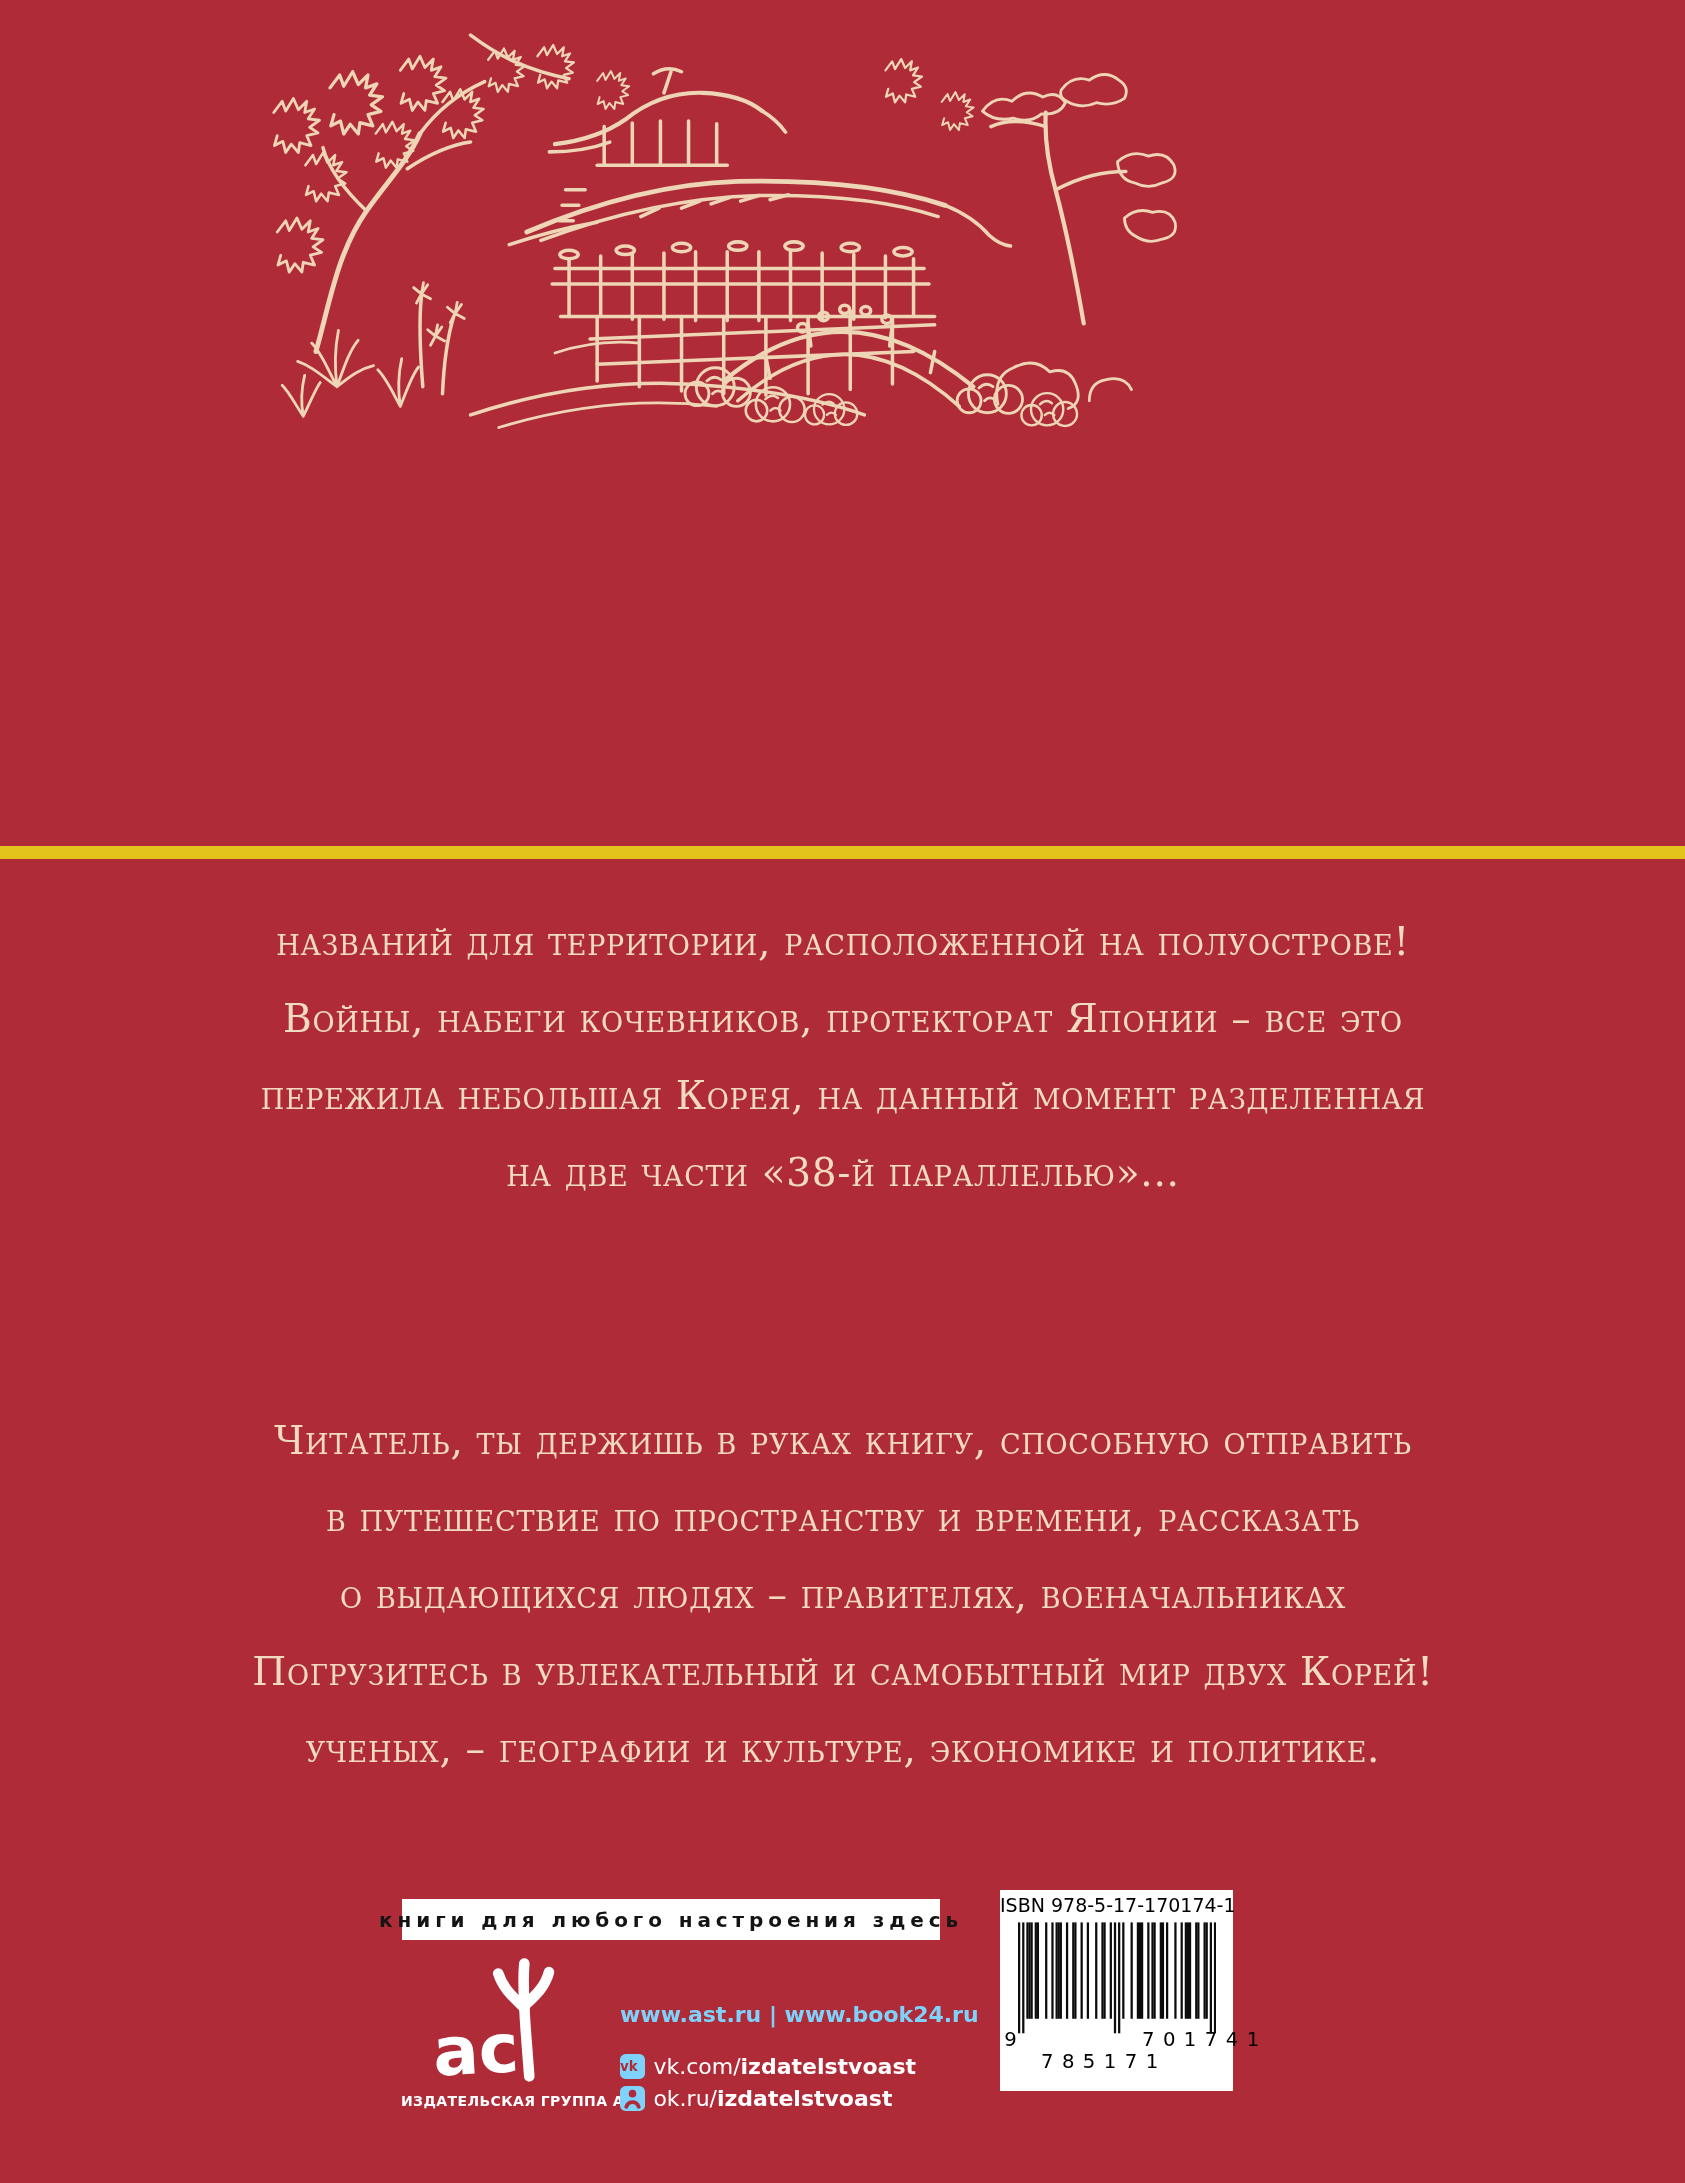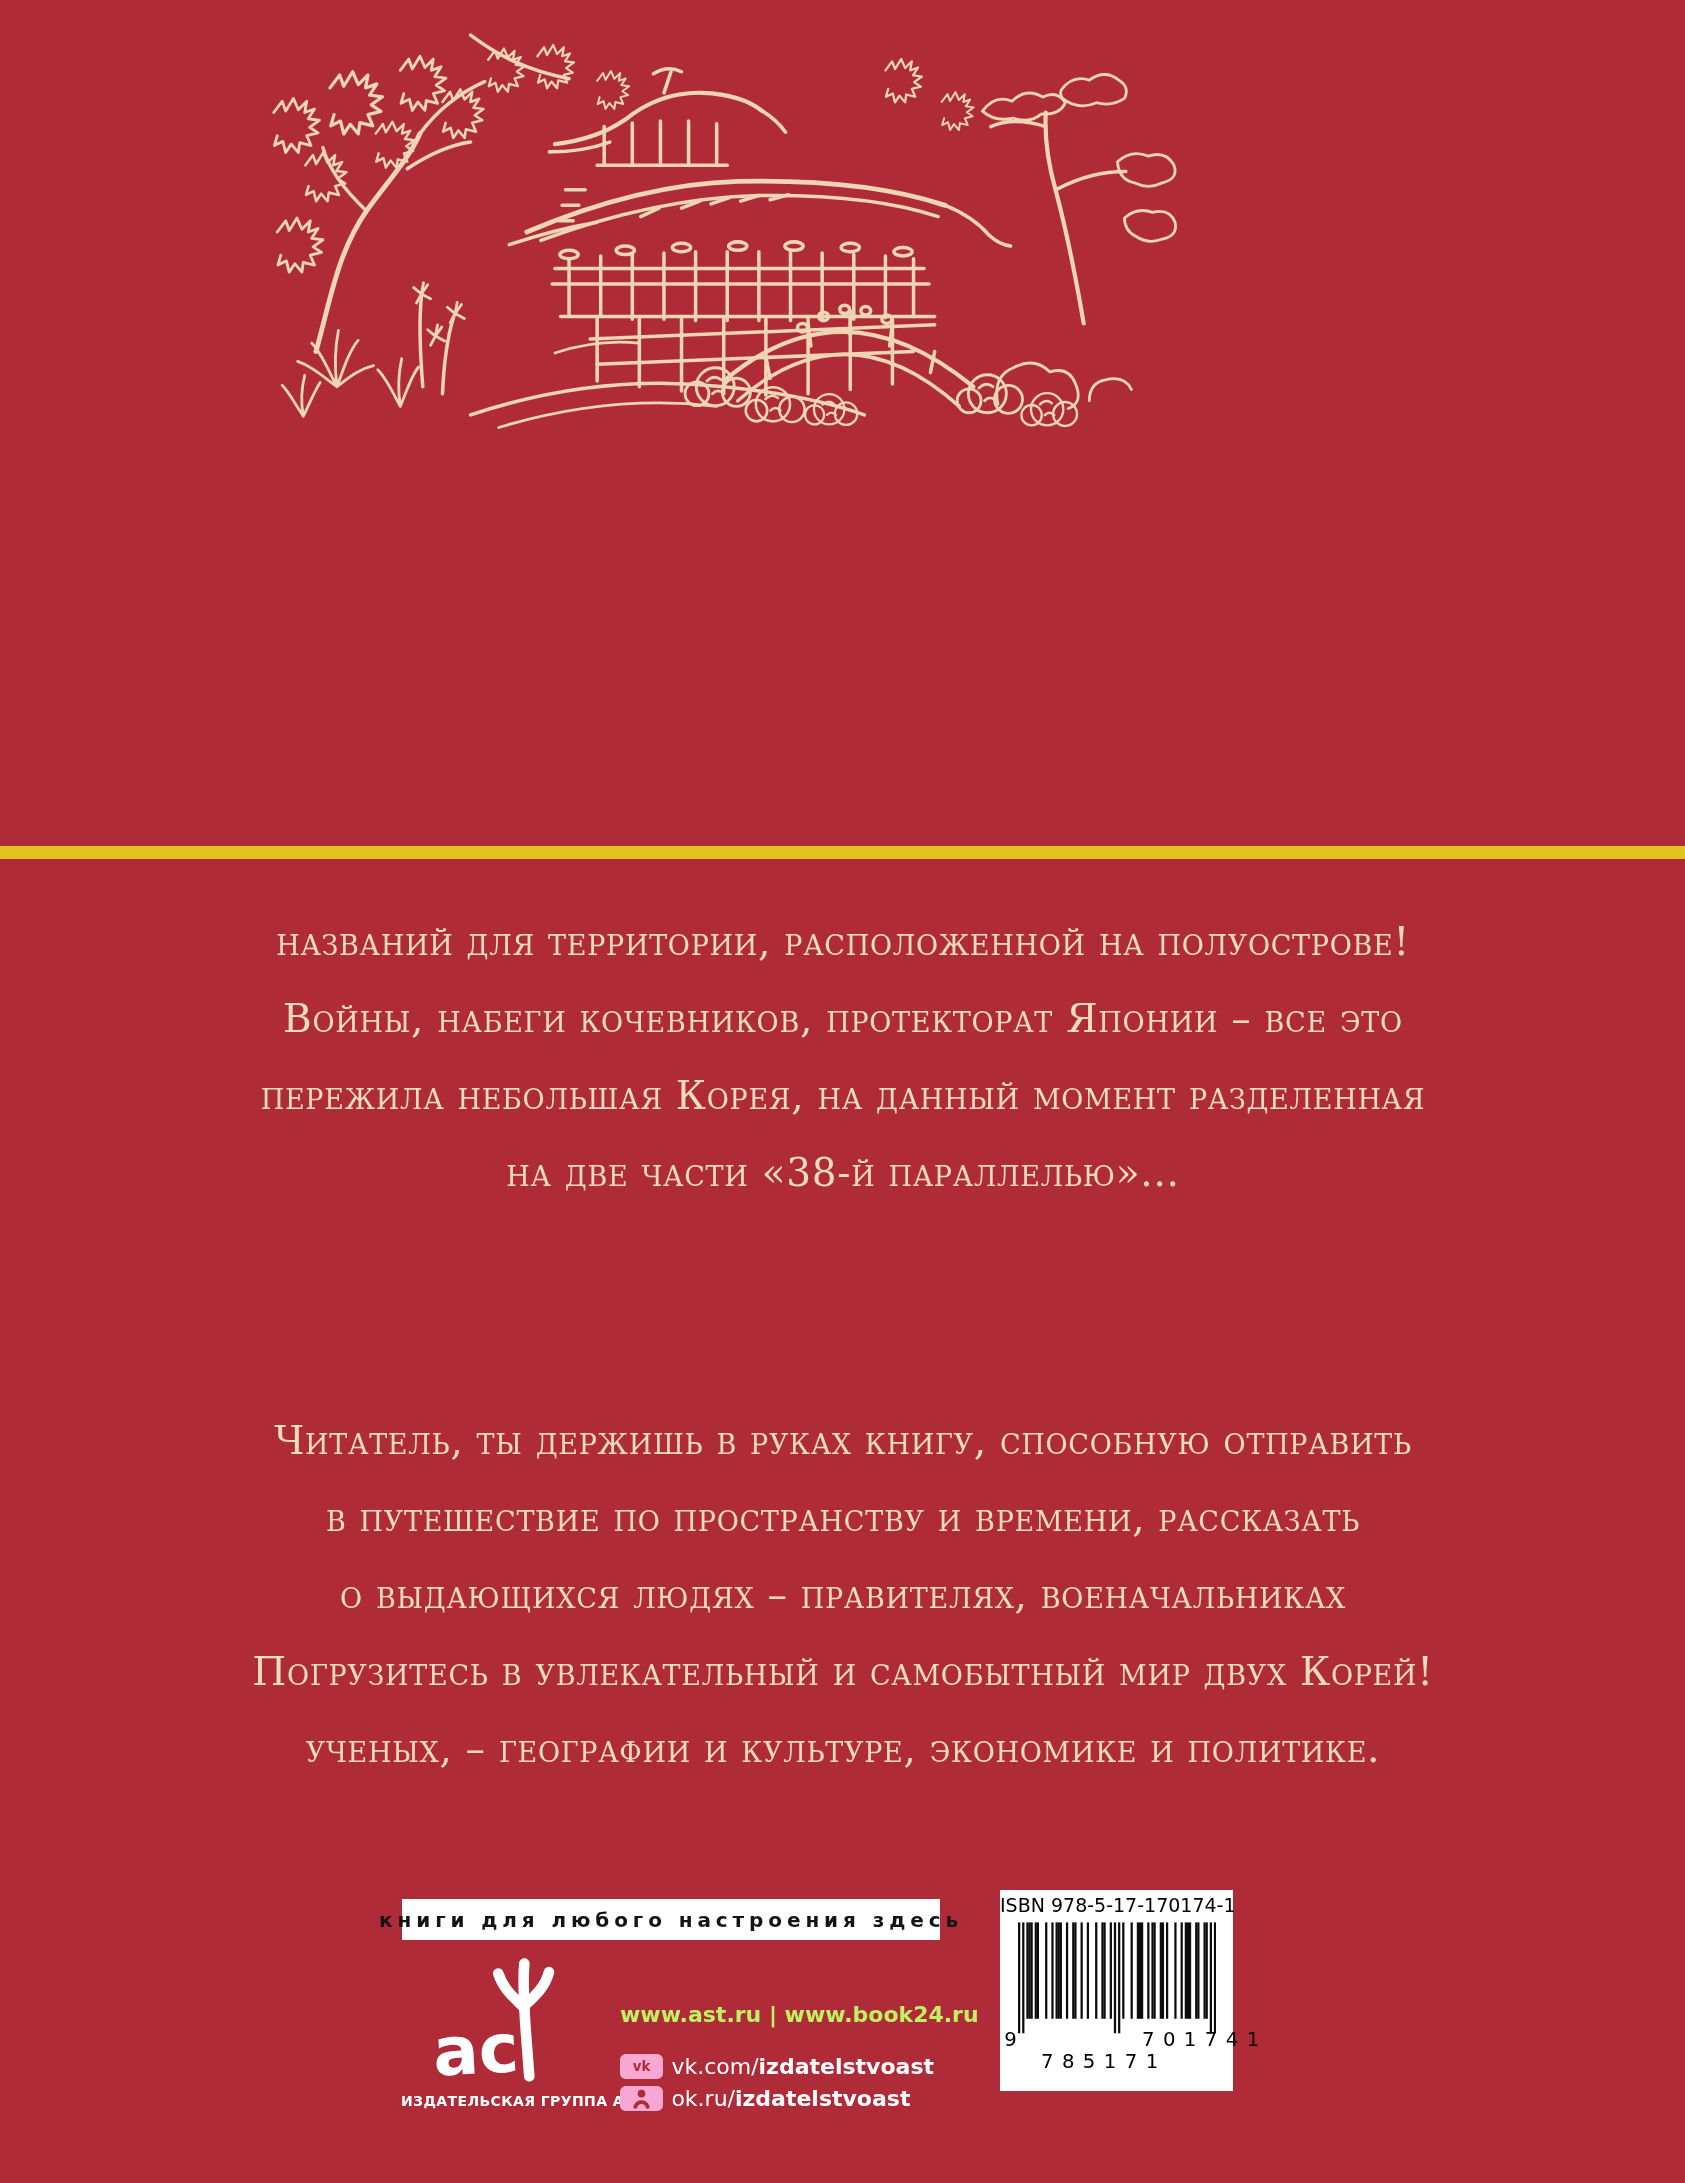--- a/index.html
+++ b/index.html
@@ -39,33 +39,33 @@
   }
   .ast-logo{position:absolute;left:432px;top:1941px;width:148px;height:141px;}
   .publisher-sub{
     position:absolute;left:401px;top:2093px;width:211px;
     text-align:center;color:#ffffff;font-size:14px;font-weight:600;
     letter-spacing:0.4px;white-space:nowrap;
     font-family:"DejaVu Sans", sans-serif;
   }
   .sites{
     position:absolute;left:620px;top:2002px;
-    color:#bef264;font-weight:bold;font-size:22px;white-space:nowrap;
+    color:#7dd3fc;font-weight:bold;font-size:22px;white-space:nowrap;
     font-family:"DejaVu Sans", sans-serif;
   }
   .soc-row{
     position:absolute;left:620px;display:flex;align-items:center;gap:8.4px;
     color:#ffffff;font-size:22px;font-family:"DejaVu Sans", sans-serif;white-space:nowrap;
   }
   .soc-row.vk{top:2054px;}
   .soc-row.ok{top:2086px;}
   .soc-row b{font-weight:bold;}
   .soc-icon{
-    width:43px;height:25px;background:#f9a8d4;border-radius:5.6px;
-    display:flex;align-items:center;justify-content:center;flex:0 0 auto;
+    width:25px;height:25px;background:#7dd3fc;border-radius:5.6px;
+    display:flex;align-items:center;flex:0 0 auto;
   }
   .soc-icon .vk-glyph{color:#B02B38;font-weight:bold;font-size:13.4px;line-height:1;font-family:"DejaVu Sans", sans-serif;}
   
   .barcode-box{
     position:absolute;left:1000px;top:1890px;width:233px;height:201px;
     background:#ffffff;
   }
   .isbn-label{
     position:absolute;left:0;top:4.2px;width:100%;text-align:center;
     color:#000;font-size:19px;font-family:"DejaVu Sans", sans-serif;white-space:nowrap;

